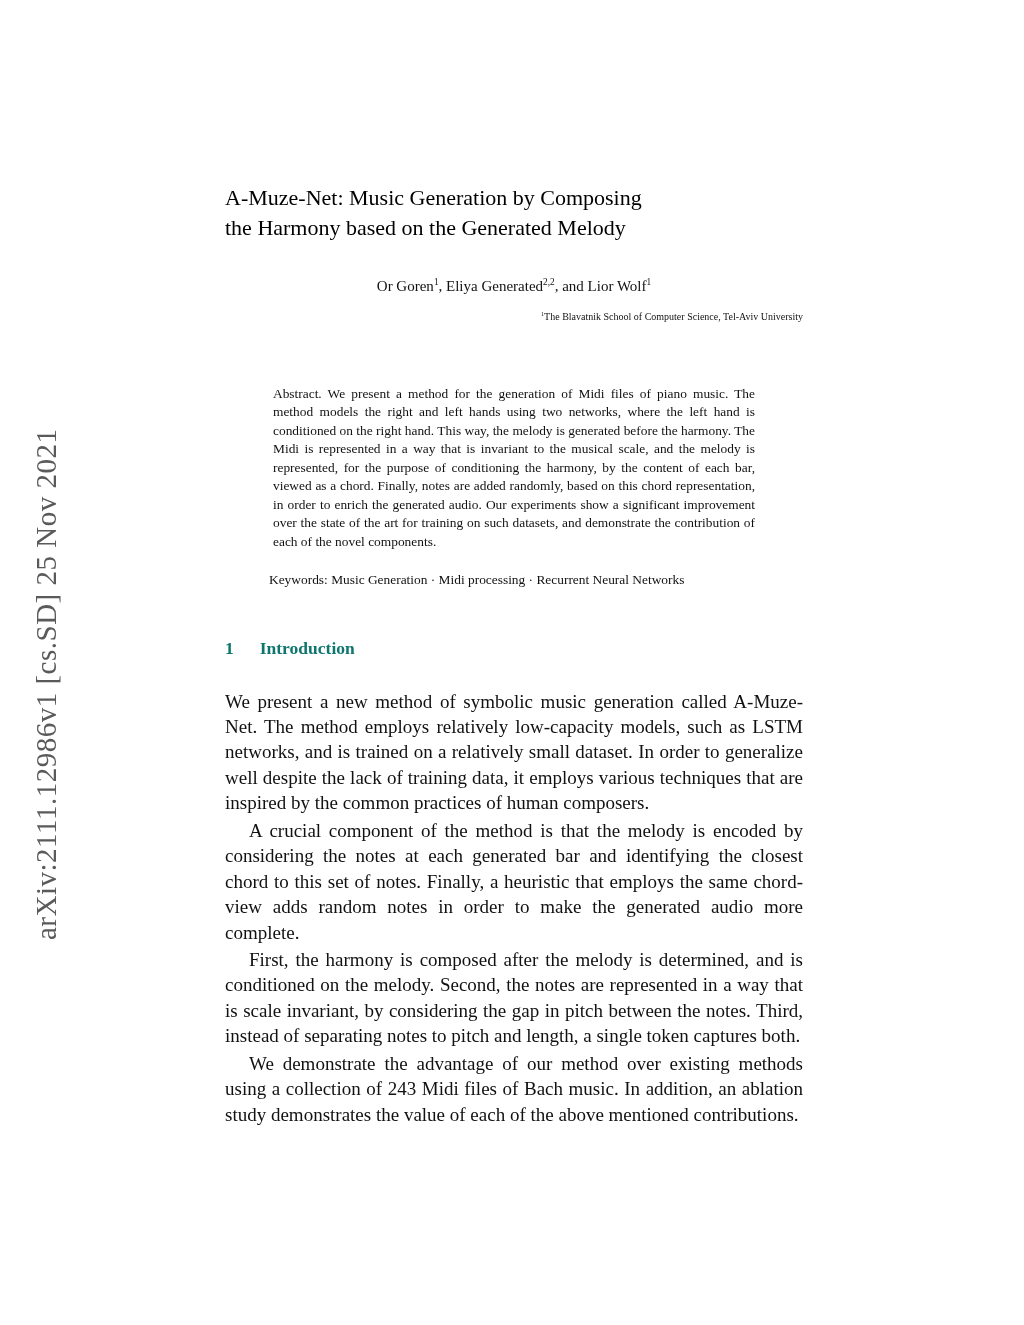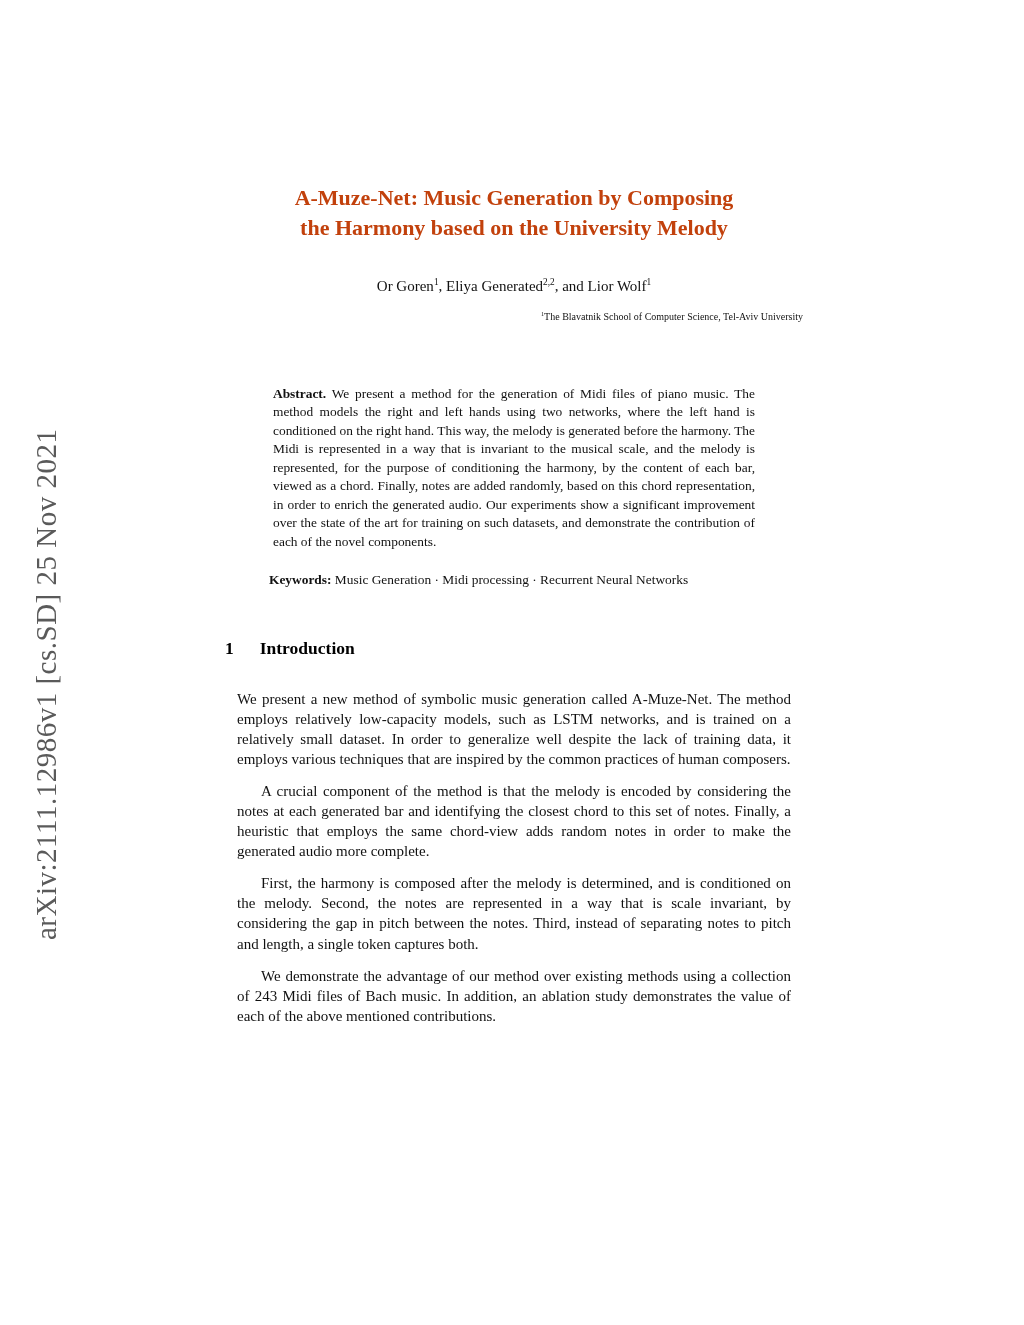--- a/index.html
+++ b/index.html
@@ -29,24 +29,24 @@
   }
   .content {
     position: absolute;
     left: 225px;
     top: 183px;
     width: 578px;
   }
   .title {
     margin: 0 0 34px 0;
     font-size: 22px;
-    font-weight: bold;
-    text-align: center;
+    font-weight: normal;
+    text-align: left;
     line-height: 1.36;
-    color: #c2410c;
+    color: #000000;
   }
   .title-line { display: block; }
   .authors {
     text-align: center;
     font-size: 15px;
     margin: 0 0 14px 0;
     line-height: 1.3;
   }
   sup {
     font-size: 0.62em;
@@ -66,52 +66,52 @@
     text-align: justify;
     hyphens: auto;
   }
   .keywords {
     margin: 0 48px 48px 44px;
     font-size: 13.4px;
     line-height: 1.38;
     text-align: justify;
     hyphens: auto;
   }
-  .bold { font-weight: bold; }
+  .bold { font-weight: normal; }
   .section-heading {
     margin: 0 0 30px 0;
     font-size: 17.5px;
     font-weight: bold;
-    color: #000000;
+    color: #0f766e;
   }
   .section-number { margin-right: 26px; }
   .body-par {
-    margin: 12px;
-    font-size: 15px;
+    margin: 0;
+    font-size: 19px;
     line-height: 1.34;
     text-align: justify;
     hyphens: auto;
   }
   .body-par + .body-par {
     text-indent: 24px;
     margin-top: 2px;
   }
 </style>
 </head>
 <body>
 
 <div class="page" style="background: rgb(255, 255, 255); color: rgb(17, 17, 17);">
 
   <div class="arxiv-watermark" style="color: rgb(90, 90, 90);">arXiv:2111.12986v1  [cs.SD]  25 Nov 2021</div>
 
   <div class="content">
 
     <h1 class="title">
         <span class="title-line">A-Muze-Net: Music Generation by Composing</span>
-        <span class="title-line">the Harmony based on the University Melody</span>
+        <span class="title-line">the Harmony based on the Generated Melody</span>
       </h1>
 
     <div class="authors"><span><span>Or Goren</span><sup>1</sup><span>, </span></span><span><span>Eliya Generated</span><sup>2,2</sup><span>, and </span></span><span><span>Lior Wolf</span><sup>1</sup><span></span></span></div>
 
     <div class="affiliations">
       <div class="affiliation"><sup>1</sup><span>The Blavatnik School of Computer Science, Tel-Aviv University</span></div>
     </div>
 
     <div class="abstract"><span class="bold">Abstract.</span> <span>We present a method for the generation of Midi files of piano music. The method models the right and left hands using two networks, where the left hand is conditioned on the right hand. This way, the melody is generated before the harmony. The Midi is represented in a way that is invariant to the musical scale, and the melody is represented, for the purpose of conditioning the harmony, by the content of each bar, viewed as a chord. Finally, notes are added randomly, based on this chord representation, in order to enrich the generated audio. Our experiments show a significant improvement over the state of the art for training on such datasets, and demonstrate the contribution of each of the novel components.</span></div>
 

